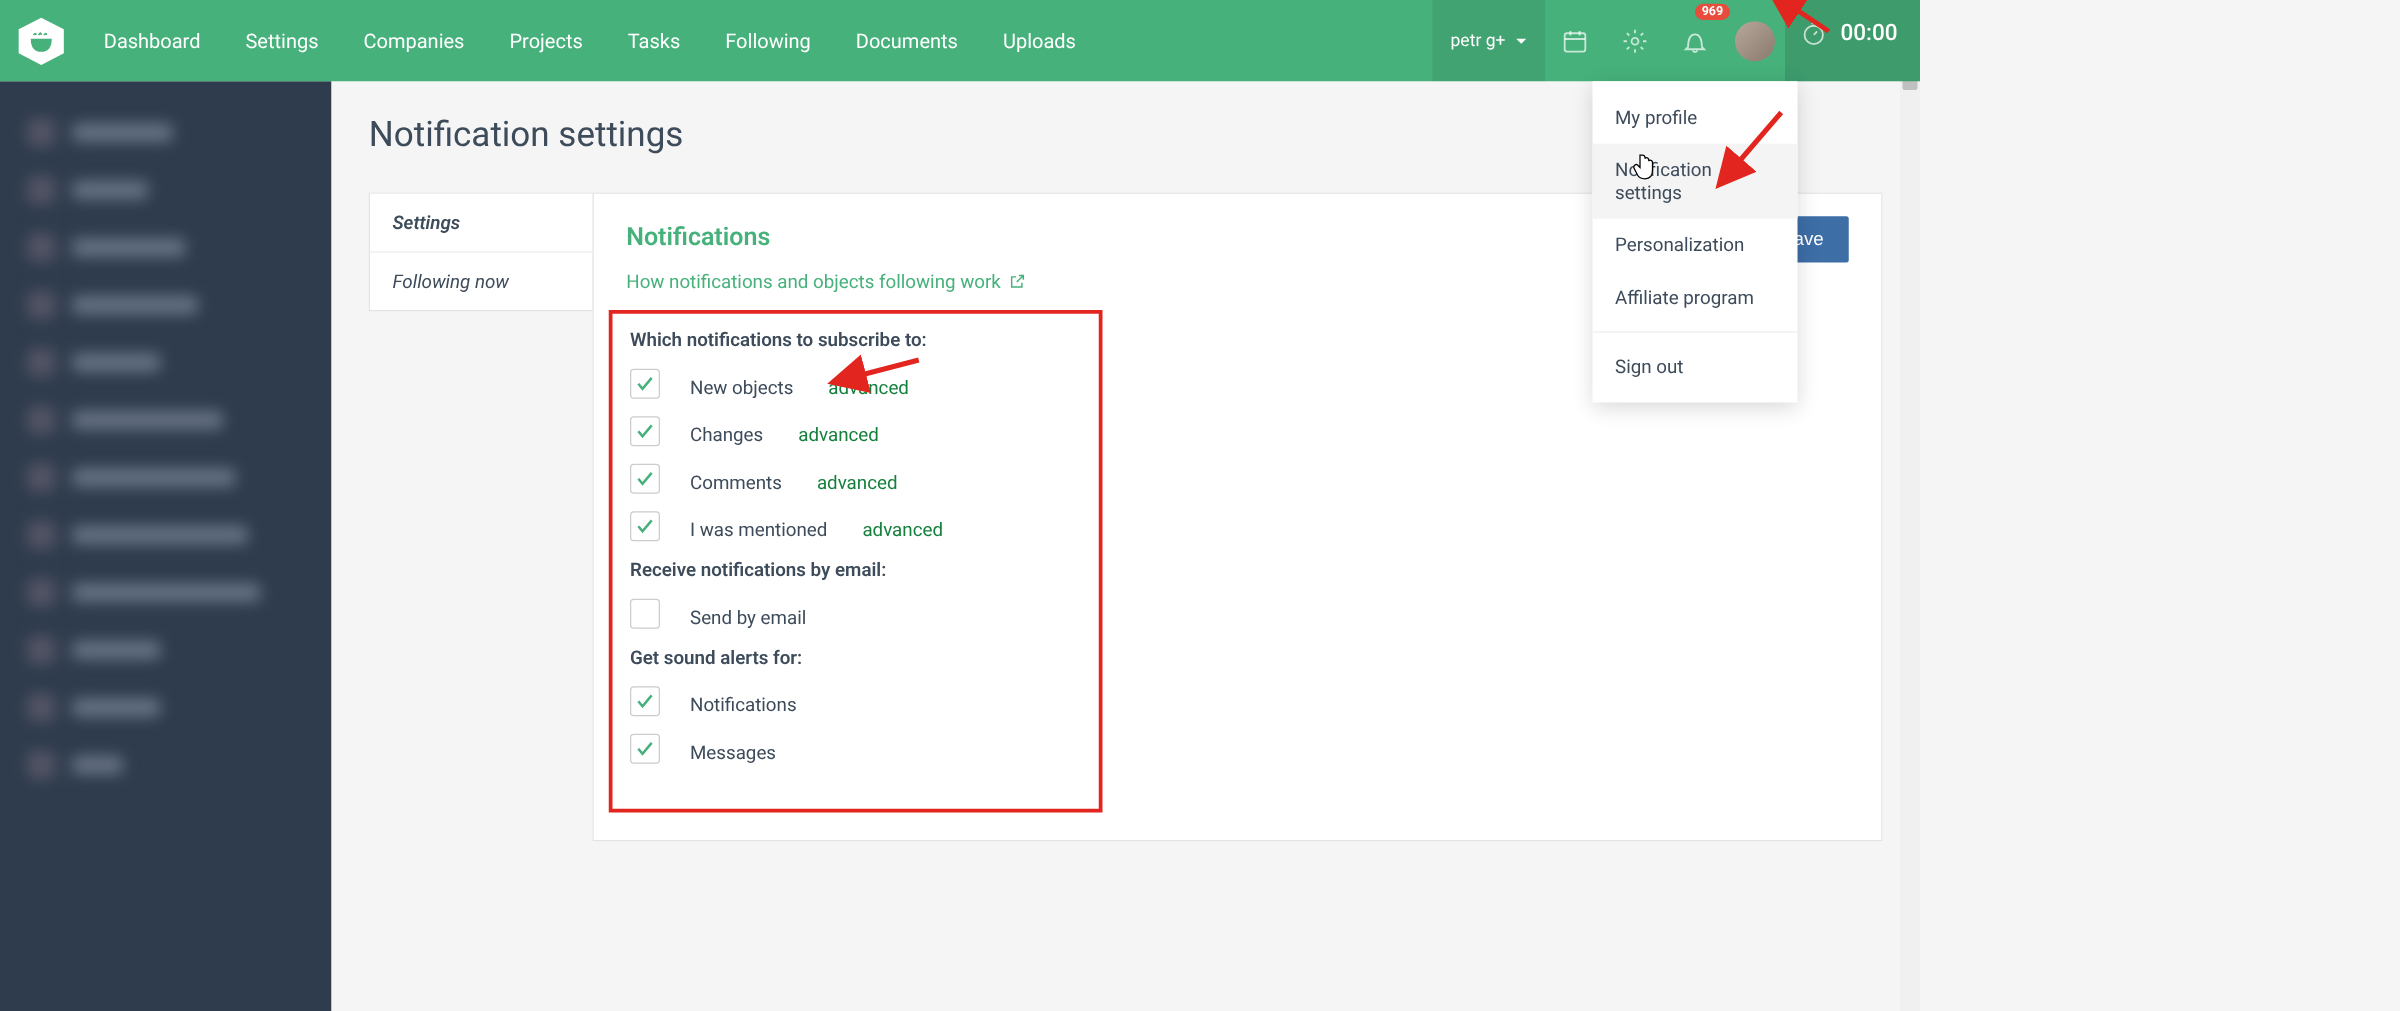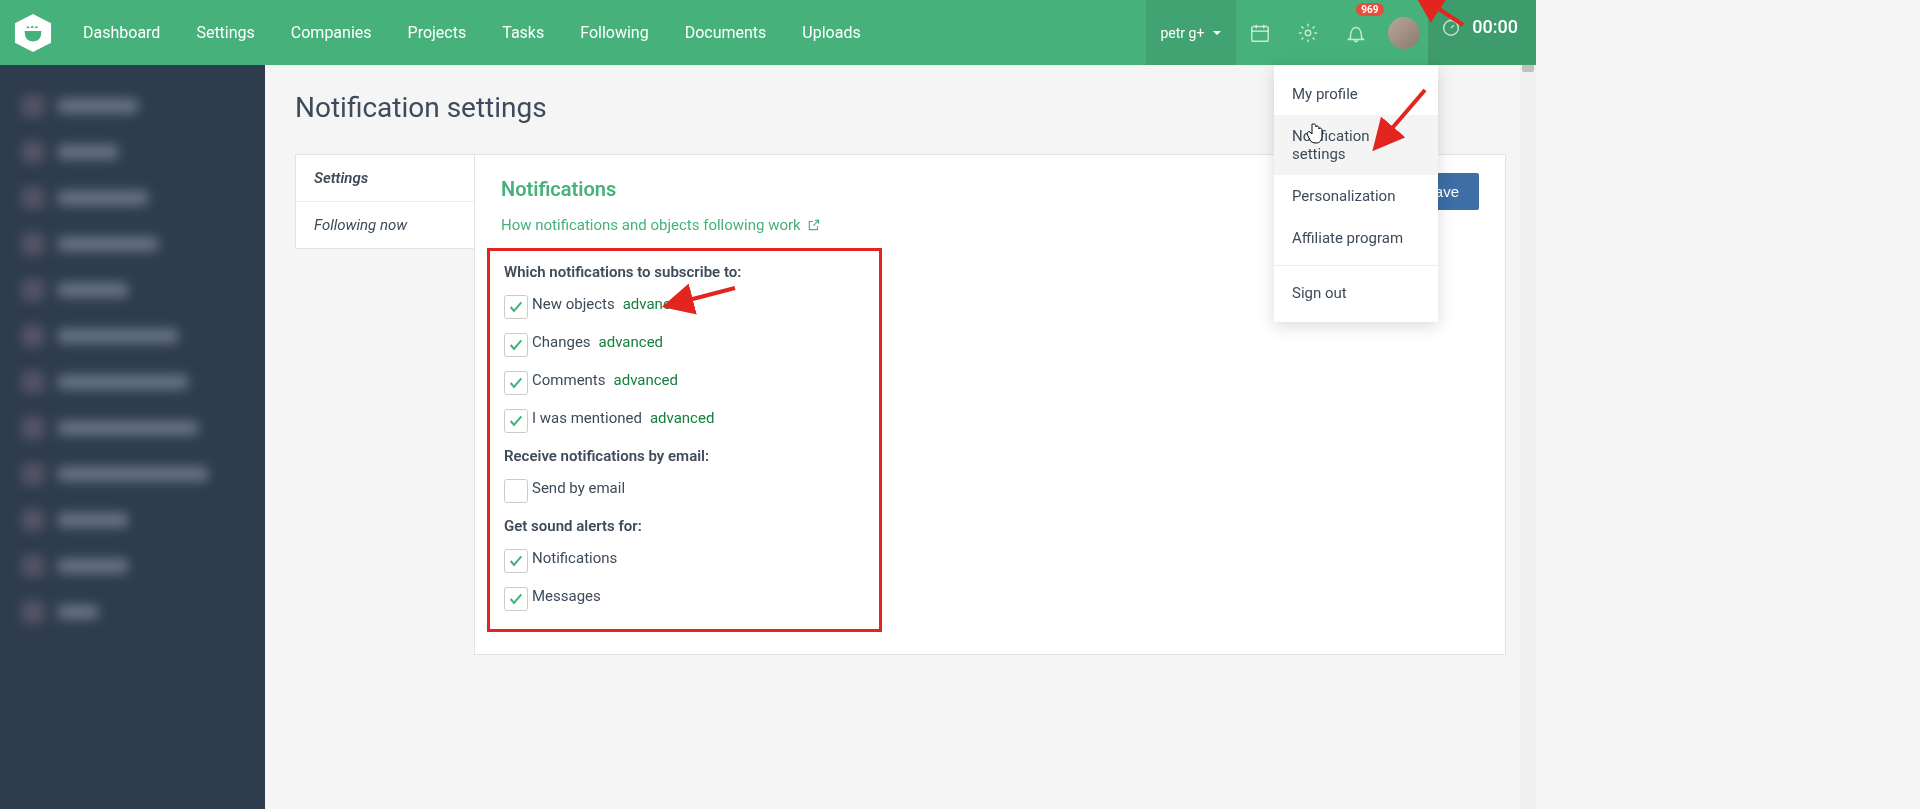--- a/index.html
+++ b/index.html
@@ -40,24 +40,24 @@
 .tabs-col { width: 180px; background: #fff; border: 1px solid #e3e3e3; }
 .tab-item { padding: 14px 18px; font-size: 15px; color: #3d4b5a; border-bottom: 1px solid #eee; cursor: pointer; font-style: italic; }
 .tab-item.active { font-weight: 600; background: #fff; }
 .tab-item:last-child { border-bottom: none; }
 
 .form-col { flex: 1; background: #fff; border: 1px solid #e3e3e3; padding: 22px 26px; margin-left: -1px; position: relative; }
 .section-heading { color: #46b17b; font-size: 20px; font-weight: 600; margin-bottom: 14px; }
 .help-link { color: #46b17b; font-size: 15px; text-decoration: none; display: inline-flex; align-items: center; gap: 6px; margin-bottom: 18px; cursor: pointer; }
 .help-link svg { width: 14px; height: 14px; stroke: #46b17b; fill: none; stroke-width: 2; }
 
-.red-box { border: 3px solid #e2261f; padding: 12px 14px 18px 14px; margin: -4px -6px 0 -14px; width: 395px; }
+.red-box { border: 3px solid #e2261f; padding: 12px 14px 36px 14px; margin: -4px -6px 0 -14px; width: 395px; }
 .group-label { font-weight: 600; color: #3d4b5a; font-size: 15px; margin-bottom: 14px; margin-top: 8px; }
 .group-label:first-child { margin-top: 0; }
-.check-row { display: flex; align-items: flex-start; gap: 4px; margin-bottom: 14px; }
+.check-row { display: flex; align-items: flex-end; gap: 24px; margin-bottom: 14px; }
 .checkbox { width: 24px; height: 24px; border: 1px solid #ccc; border-radius: 3px; display: flex; align-items: center; justify-content: center; cursor: pointer; flex-shrink: 0; }
 .checkbox.checked svg { width: 16px; height: 16px; stroke: #46b17b; fill: none; stroke-width: 3; }
 .check-label { font-size: 15px; color: #3d4b5a; }
 .advanced-link { color: #15803d; font-size: 15px; cursor: pointer; margin-left: 4px; }
 .save-btn-wrap { position: absolute; right: 26px; top: 18px; }
 .save-btn { background: #3d6ea6; color: #fff; border: none; padding: 10px 20px; font-size: 15px; border-radius: 2px; cursor: pointer; display: flex; align-items: center; gap: 8px; }
 .save-btn svg { width: 16px; height: 16px; fill: #fff; }
 
 
 .profile-menu { position: absolute; top: 65px; right: 98px; width: 164px; background: #fff; box-shadow: 0 4px 16px rgba(0,0,0,0.15); z-index: 200; padding: 8px 0; }

